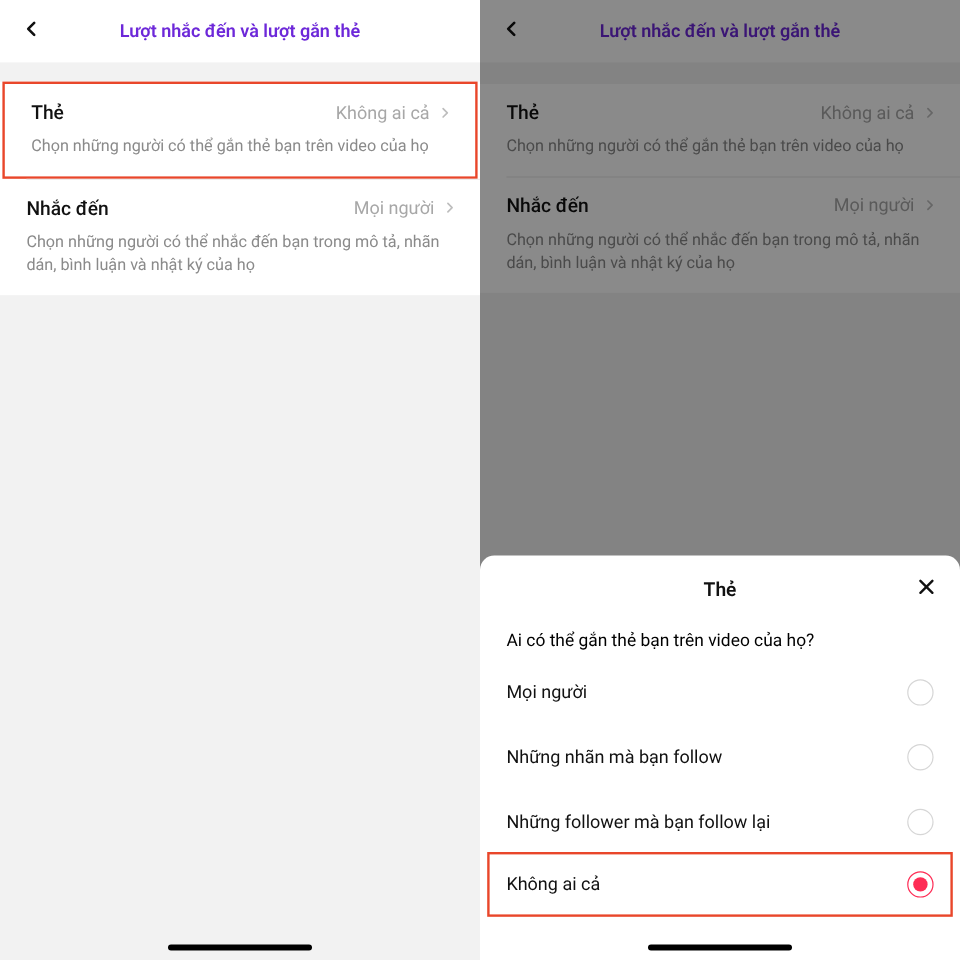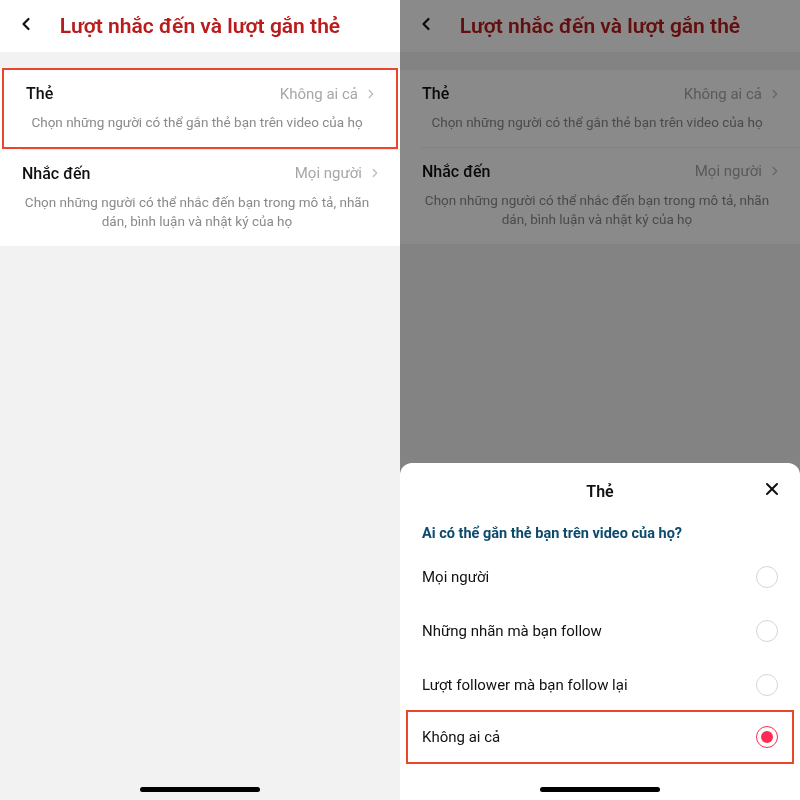--- a/index.html
+++ b/index.html
@@ -36,23 +36,23 @@
       display: flex;
       align-items: center;
       justify-content: center;
       cursor: pointer;
     }
     .back-btn svg { width: 20px; height: 20px; }
     .header-title {
       position: absolute;
       left: 0; right: 0;
       text-align: center;
-      font-size: 21px;
+      font-size: 15px;
       font-weight: 600;
-      color: #b91c1c;
+      color: #6d28d9;
       pointer-events: none;
     }
     .section-group {
       margin-top: 18px;
       background: #fff;
     }
     .setting-row {
       padding: 14px 18px 14px 22px;
     }
     .setting-row.highlighted {
@@ -79,21 +79,20 @@
       font-size: 15px;
       color: #a7a7a7;
     }
     .chevron svg { width: 14px; height: 14px; display: block; }
     .row-desc {
       margin-top: 10px;
       font-size: 13.5px;
       color: #8a8a8a;
       line-height: 1.45;
       padding-right: 10px;
-      text-align: center;
     }
     .divider {
       height: 1px;
       background: #ececec;
       margin: 0 0 0 22px;
     }
     .home-indicator {
       position: absolute;
       bottom: 8px;
       left: 50%;
@@ -136,22 +135,22 @@
       top: 50%;
       transform: translateY(-50%);
       width: 28px; height: 28px;
       display: flex; align-items: center; justify-content: center;
       cursor: pointer;
     }
     .sheet-close svg { width: 20px; height: 20px; }
     .sheet-question {
       padding: 6px 10px 8px 22px;
       font-size: 14.5px;
-      font-weight: 700;
-      color: #0c4a6e;
+      font-weight: 400;
+      color: #000000;
     }
     .option {
       display: flex;
       align-items: center;
       justify-content: space-between;
       padding: 16px 22px;
       cursor: pointer;
     }
     .option-label {
       font-size: 15px;
@@ -304,21 +303,21 @@
 
     <div class="option">
       <div class="option-label">Mọi người</div>
       <div class="radio"></div>
     </div>
     <div class="option">
       <div class="option-label">Những nhãn mà bạn follow</div>
       <div class="radio"></div>
     </div>
     <div class="option">
-      <div class="option-label">Lượt follower mà bạn follow lại</div>
+      <div class="option-label">Những follower mà bạn follow lại</div>
       <div class="radio"></div>
     </div>
     <div class="option highlighted">
       <div class="option-label">Không ai cả</div>
       <div class="radio selected"></div>
     </div>
   </div>
 
   <div class="home-indicator"></div>
 </div>

